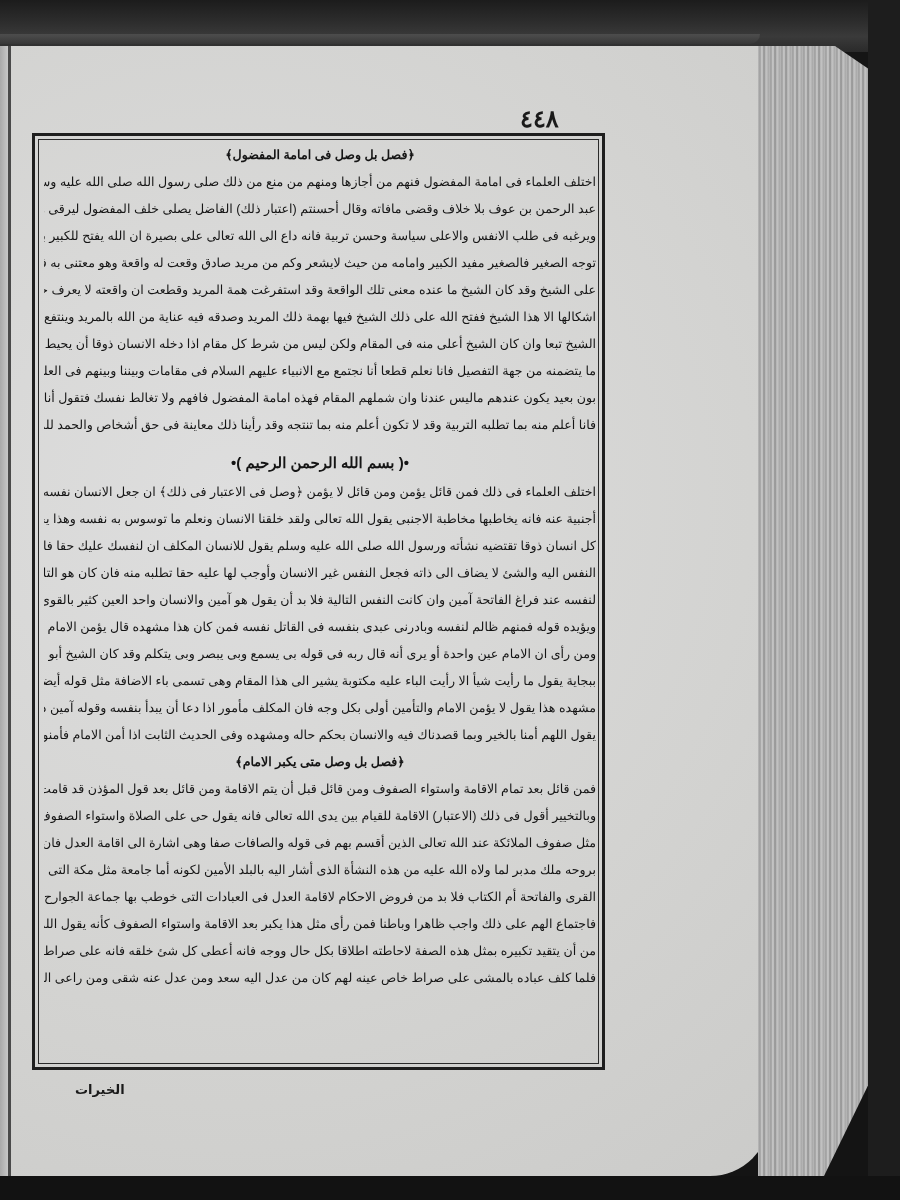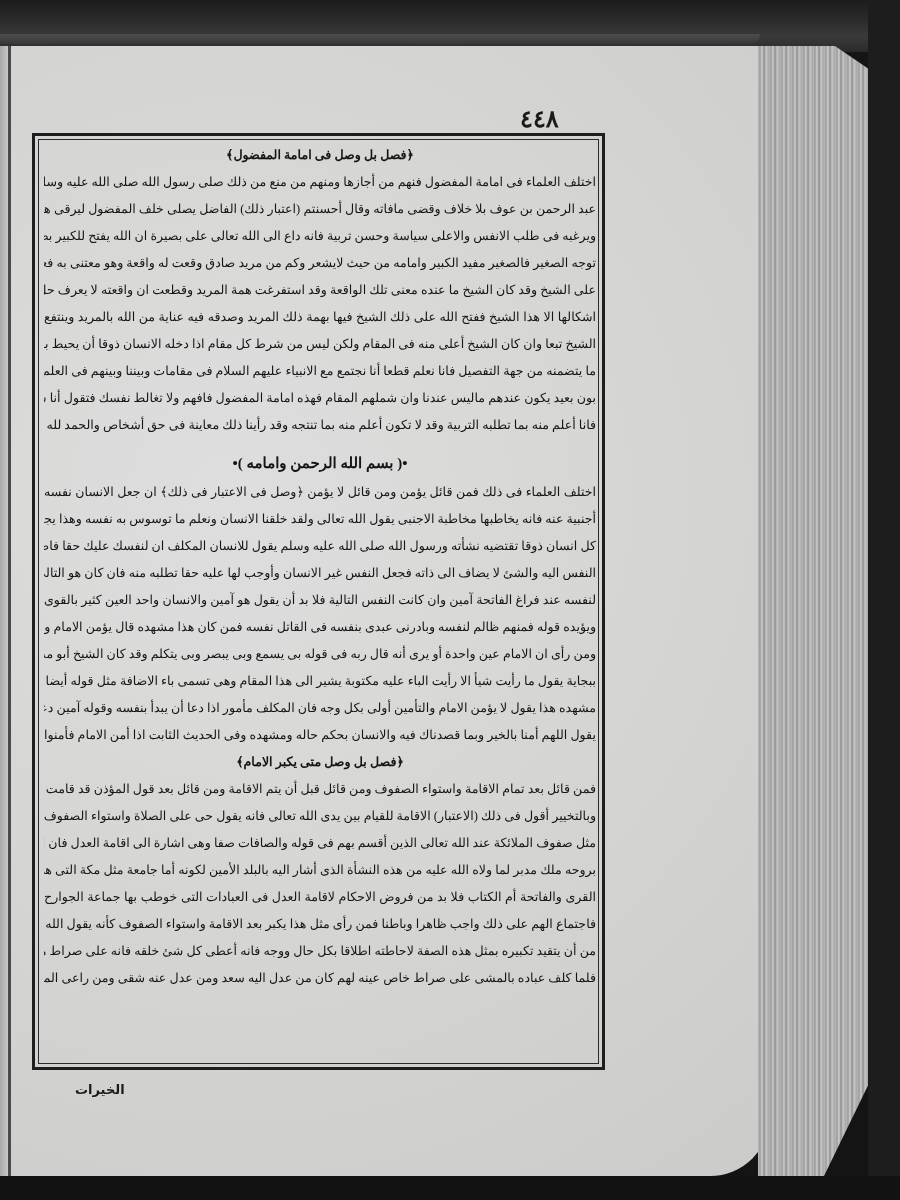--- a/index.html
+++ b/index.html
@@ -27,21 +27,21 @@
 
     .page-number { position: absolute; left: 520px; top: 104px; font-size: 24px; font-weight: bold;
       color: #1a1a1a; font-family: "DejaVu Serif", serif; direction: rtl; letter-spacing: 1px; }
 
     .frame { position: absolute; left: 32px; top: 133px; width: 573px; height: 937px;
       border: 3px solid #1e1e1e; }
     .frame-inner { position: absolute; left: 38px; top: 139px; width: 561px; height: 925px;
       border: 1px solid #2a2a2a; }
 
     .text-block { position: absolute; left: 44px; top: 142px; width: 552px; direction: rtl;
-      color: #151515; font-family: Liberation Serif, serif; font-size: 12.6px; }
+      color: #151515; font-family: Liberation Sans, sans-serif; font-size: 12.6px; }
     .line { height: 27px; line-height: 27px; text-align: justify; text-align-last: justify; white-space: nowrap; overflow: hidden; }
     .line.short { text-align-last: right; }
     .heading { height: 27px; line-height: 27px; text-align: center; font-weight: bold; font-size: 12.6px; }
     .basmala { height: 40px; line-height: 48px; text-align: center; font-weight: bold; font-size: 15px; }
 
     .catchword { position: absolute; left: 75px; top: 1082px; font-size: 13px; font-weight: bold; color: #1a1a1a; direction: rtl; }
 
     .bottom-dark { position: absolute; left: 0; top: 1176px; width: 900px; height: 24px; background: #121212; }
   </style>
 </head>
@@ -69,21 +69,21 @@
     <div class="line">عبد الرحمن بن عوف بلا خلاف وقضى مافاته  وقال أحسنتم (اعتبار ذلك) الفاضل يصلى خلف المفضول ليرقى همته</div>
     <div class="line">ويرغبه فى طلب الانفس والاعلى سياسة وحسن تربية فانه داع الى الله تعالى على بصيرة ان الله يفتح للكبير بصدق</div>
     <div class="line">توجه الصغير فالصغير مفيد الكبير وامامه من حيث لايشعر وكم من مريد صادق وقعت له واقعة وهو معتنى به فعرضها</div>
     <div class="line">على الشيخ وقد كان الشيخ ما عنده معنى تلك الواقعة وقد استفرغت همة المريد وقطعت ان واقعته لا يعرف حل</div>
     <div class="line">اشكالها الا هذا الشيخ ففتح الله على ذلك الشيخ فيها بهمة ذلك المريد وصدقه فيه عناية من الله بالمريد وينتفع</div>
     <div class="line">الشيخ تبعا وان كان الشيخ أعلى منه فى المقام ولكن ليس من شرط كل مقام اذا دخله الانسان ذوقا أن يحيط بجميع</div>
     <div class="line">ما يتضمنه من جهة التفصيل فانا نعلم قطعا أنا نجتمع مع الانبياء عليهم السلام فى مقامات وبيننا وبينهم فى العلم باسرارها</div>
     <div class="line">بون بعيد يكون عندهم ماليس عندنا وان شملهم المقام فهذه امامة المفضول فافهم ولا تغالط نفسك فتقول أنا شيخ هذا</div>
     <div class="line">فانا أعلم منه بما تطلبه التربية وقد لا تكون أعلم منه بما تنتجه وقد رأينا ذلك معاينة فى حق أشخاص والحمد لله انتهى</div>
 
-    <div class="basmala">•( بسم الله الرحمن وامامه )•</div>
+    <div class="basmala">•( بسم الله الرحمن الرحيم )•</div>
     <div class="line">اختلف العلماء فى ذلك  فمن قائل يؤمن ومن قائل لا يؤمن  ﴿وصل فى الاعتبار فى ذلك﴾  ان جعل الانسان نفسه</div>
     <div class="line">أجنبية عنه فانه يخاطبها مخاطبة الاجنبى يقول الله تعالى  ولقد خلقنا الانسان ونعلم ما توسوس به نفسه  وهذا يجده</div>
     <div class="line">كل انسان ذوقا تقتضيه نشأته ورسول الله صلى الله عليه وسلم يقول للانسان المكلف ان لنفسك عليك حقا فاضاف</div>
     <div class="line">النفس اليه والشئ لا يضاف الى ذاته فجعل النفس غير الانسان وأوجب لها عليه حقا تطلبه منه فان كان هو التالى فلا</div>
     <div class="line">لنفسه عند فراغ الفاتحة آمين وان كانت النفس التالية فلا بد أن يقول هو آمين  والانسان واحد العين كثير بالقوى</div>
     <div class="line">ويؤيده قوله  فمنهم ظالم لنفسه  وبادرنى عبدى بنفسه فى القاتل نفسه فمن كان هذا مشهده قال يؤمن الامام والمنفرد</div>
     <div class="line">ومن رأى ان الامام عين واحدة أو يرى أنه قال ربه فى قوله بى يسمع وبى يبصر وبى يتكلم وقد كان الشيخ أبو مدين</div>
     <div class="line">ببجاية يقول ما رأيت شيأ الا رأيت الباء عليه مكتوبة يشير الى هذا المقام وهى تسمى باء الاضافة مثل قوله أيضا فمن كان</div>
     <div class="line">مشهده هذا يقول لا يؤمن الامام والتأمين أولى بكل وجه فان المكلف مأمور اذا دعا أن يبدأ بنفسه وقوله آمين دعاء</div>
     <div class="line">يقول اللهم أمنا بالخير وبما قصدناك فيه والانسان بحكم حاله ومشهده وفى الحديث الثابت اذا أمن الامام فأمنوا</div>

